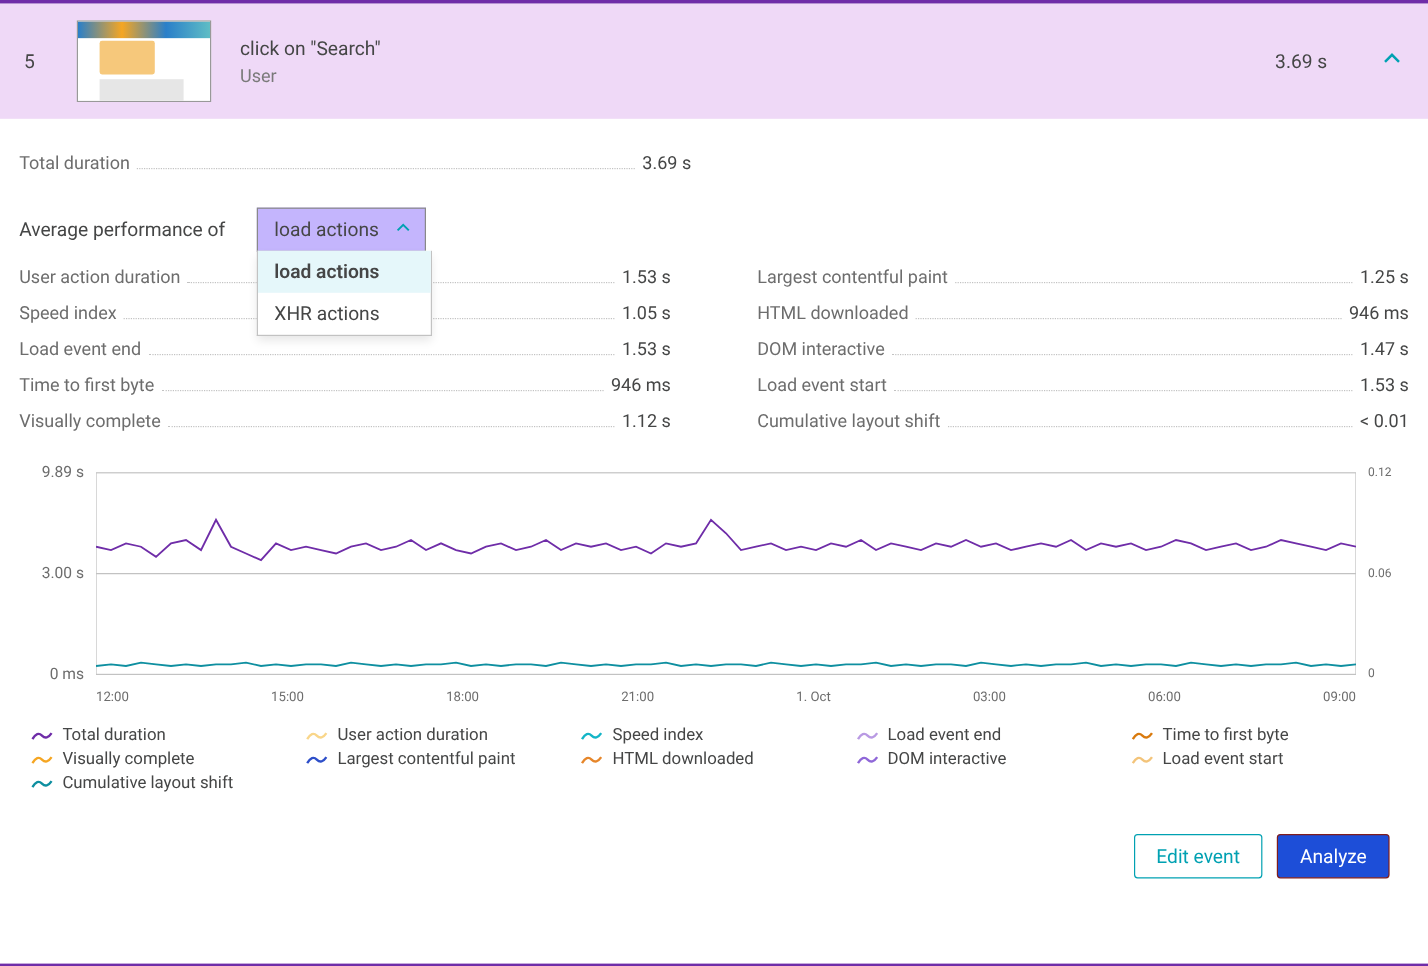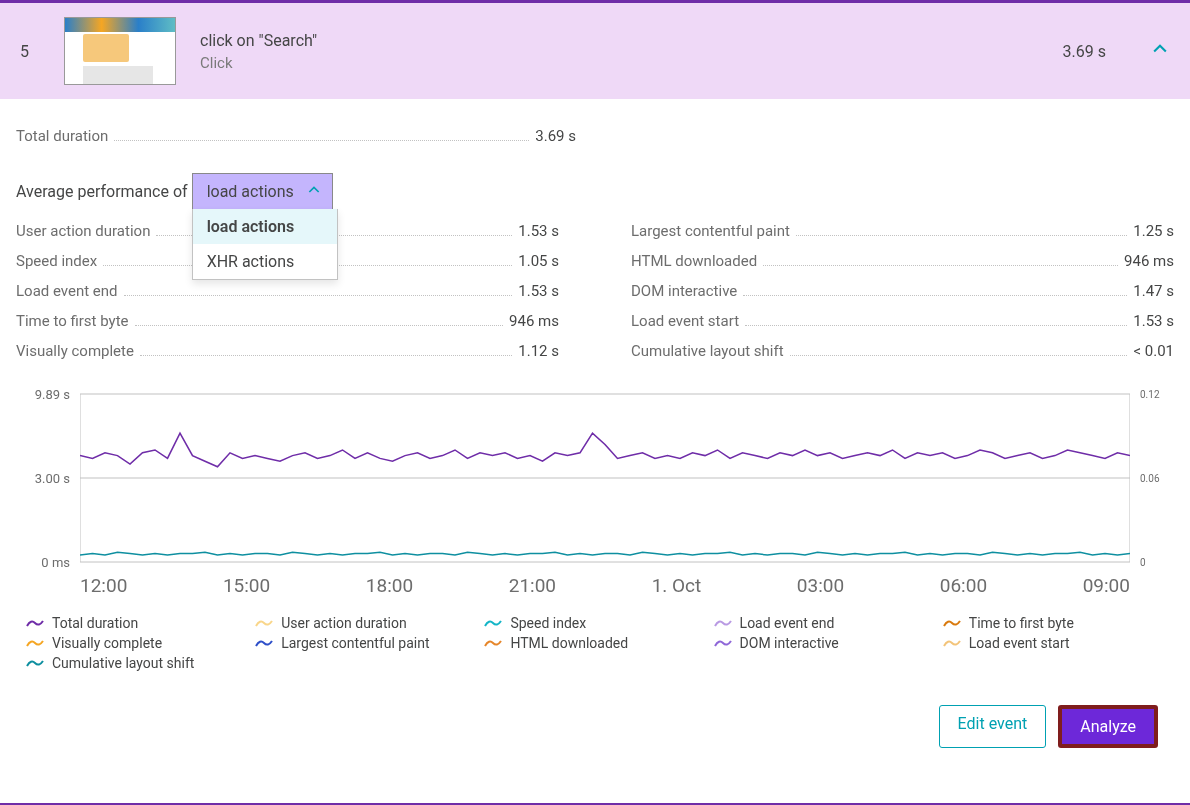--- a/index.html
+++ b/index.html
@@ -38,21 +38,21 @@
 
   .content { padding: 28px 16px 16px 16px; }
 
   .row { display:flex; align-items:baseline; font-size:15px; margin-bottom: 2px; }
   .row .label { color:#6d6d6d; white-space:nowrap; }
   .row .dots { flex:1; border-bottom: 1px dotted #c2c2c2; margin: 0 6px 4px 6px; }
   .row .val { color:#454646; white-space:nowrap; }
 
   .total { max-width: 560px; margin-bottom: 28px; }
 
-  .avgperf { display:flex; align-items:center; gap:4px; font-size:16px; color:#454646; margin-bottom: 12px; }
+  .avgperf { display:flex; align-items:center; gap:26px; font-size:16px; color:#454646; margin-bottom: 12px; }
 
   .dropdown {
     position: relative;
     border: 1px solid #898989;
     padding: 8px 38px 8px 14px;
     font-size: 16px;
     color: #454646;
     background:#c4b5fd;
     min-width: 138px;
     cursor:pointer;
@@ -69,44 +69,44 @@
   .metrics { display:flex; gap:72px; margin-bottom: 16px; }
   .metrics .col { flex:1; }
   .metrics .row { margin-bottom: 12px; }
 
   .chart-wrap { position:relative; padding-left: 64px; padding-right: 44px; }
   .chart-svg { display:block; width:100%; height:180px; }
   .y-left { position:absolute; left:0; top:0; height:180px; width:60px; font-size:13px; color:#6d6d6d; }
   .y-left span { position:absolute; right:6px; transform:translateY(-50%); }
   .y-right { position:absolute; right:0; top:0; height:180px; width:40px; font-size:10px; color:#6d6d6d; }
   .y-right span { position:absolute; left:6px; transform:translateY(-50%); }
-  .x-axis { display:flex; justify-content:space-between; padding: 6px 0 0 0; font-size:19px; color:#6d6d6d; }
+  .x-axis { display:flex; justify-content:space-between; padding: 6px 0 0 0; font-size:11px; color:#6d6d6d; }
 
   .legend { display:grid; grid-template-columns: repeat(5, 1fr); column-gap: 8px; row-gap: 4px; padding: 18px 10px 0 10px; font-size:14px; color:#454646; }
   .lg { display:flex; align-items:center; gap:8px; }
   .lg .sw { position:relative; width:18px; height:12px; }
   .lg .sw svg { position:absolute; inset:0; }
 
   .footer { display:flex; justify-content:flex-end; gap:12px; padding: 34px 16px 0 0; }
   .btn { font-size:16px; padding: 8px 18px; border-radius:3px; cursor:pointer; }
   .btn-outline { background:#fff; border:1px solid #00a1b2; color:#00a1b2; }
-  .btn-primary { background:#6d28d9; border:4px solid #7f1d1d; color:#fff; }
+  .btn-primary { background:#1d4ed8; border:1px solid #7f1d1d; color:#fff; }
 </style>
 </head>
 <body>
 
 <div class="header">
   <div class="num">5</div>
   <div class="thumb">
     <div class="stripe"></div>
       <div class="body"></div>
   </div>
   <div class="titleblock">
     <div class="title">click on "Search"</div>
-    <div class="subtitle">Click</div>
+    <div class="subtitle">User</div>
   </div>
   <div class="time">3.69 s</div>
   <div class="chev">
     <svg viewBox="0 0 24 24">
         <polyline points="5 15 12 8 19 15"></polyline>
       </svg>
   </div>
 </div>
 
 <div class="content">

